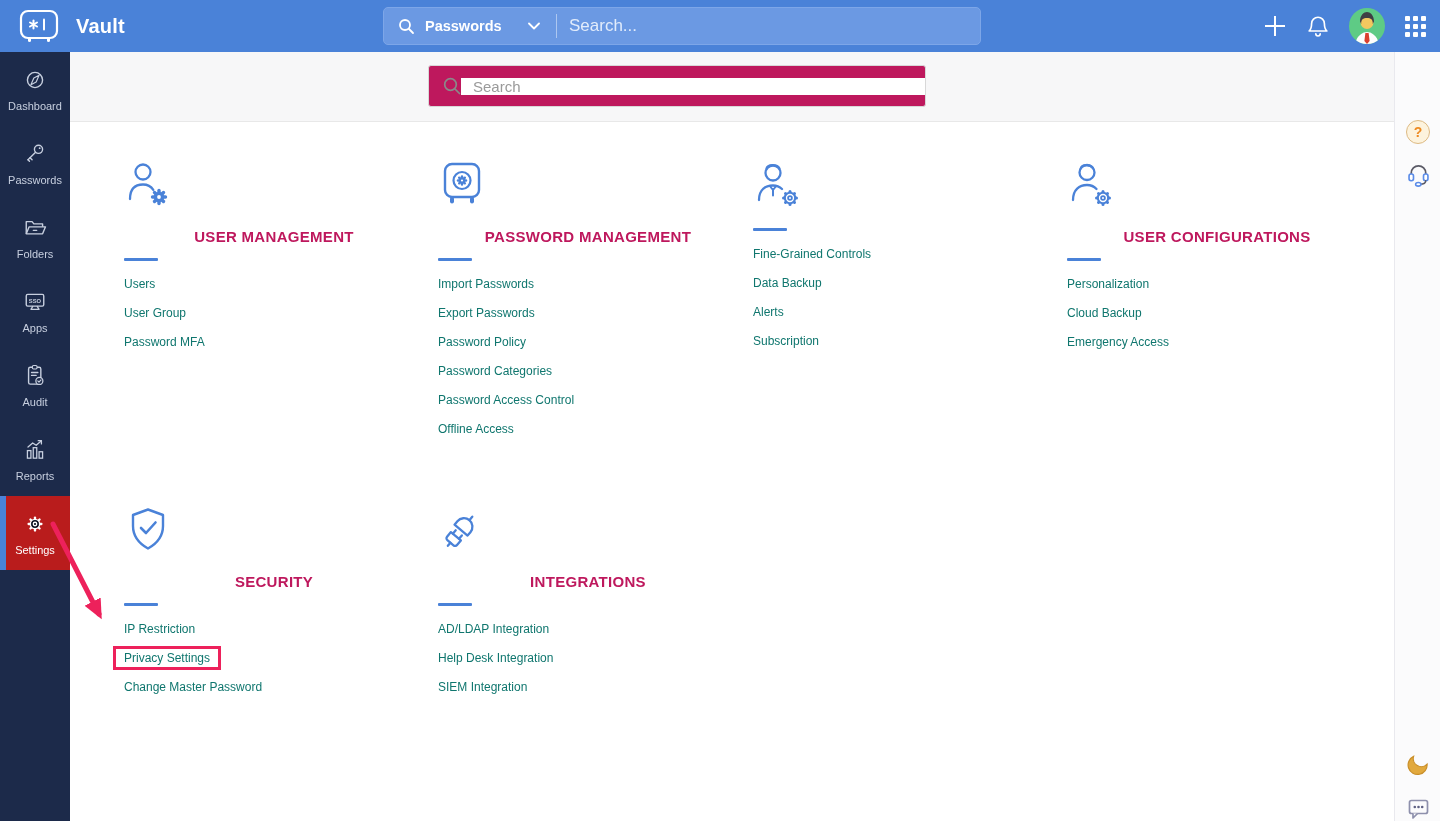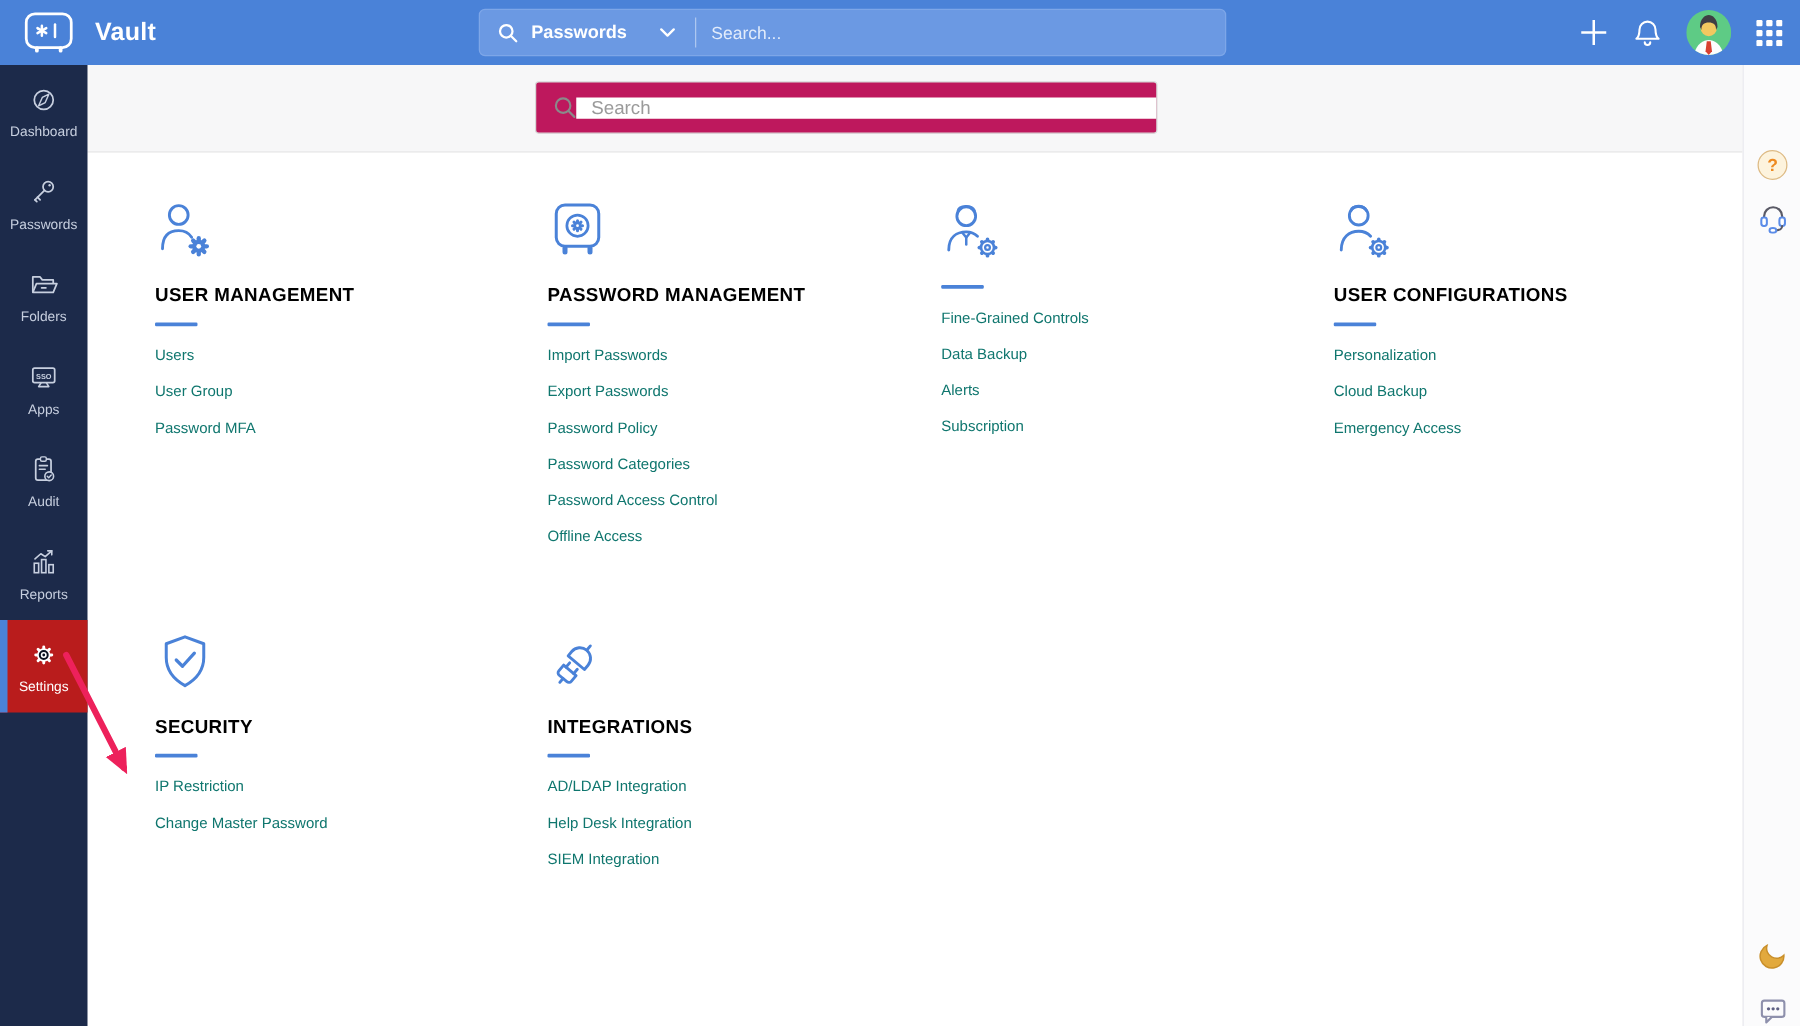--- a/index.html
+++ b/index.html
@@ -9,21 +9,21 @@
 
   
   .topbar { position:absolute; left:0; top:0; width:1440px; height:52px; background:#4a82d8; display:flex; align-items:center; z-index:5; }
   .logo-btn { display:flex; align-items:center; margin-left:18px; cursor:pointer; }
   .app-title { color:#fff; font-size:20px; font-weight:700; margin-left:16px; letter-spacing:.2px; }
   .tb-search { position:absolute; left:383px; top:7px; width:598px; height:38px; background:#6b99e3; border:1px solid #7da6e8; border-radius:5px; display:flex; align-items:center; color:#fff; }
   .tb-scope { display:flex; align-items:center; cursor:pointer; padding-left:14px; width:158px; }
   .tb-scope-label { font-size:14.5px; font-weight:700; margin-left:10px; }
   .tb-scope .chev { margin-left:auto; margin-right:2px; }
   .tb-div { width:1px; height:24px; background:rgba(255,255,255,.45); margin:0 0 0 14px; }
-  .tb-input { flex:1; background:transparent; border:none; outline:none; color:#000000; font-size:14px; padding:0 12px; font-family:inherit; }
+  .tb-input { flex:1; background:transparent; border:none; outline:none; color:#000000; font-size:17px; padding:0 12px; font-family:inherit; }
   .tb-input::placeholder { color:#e2ecfb; opacity:1; }
   .tb-right { position:absolute; right:14px; top:0; height:52px; display:flex; align-items:center; gap:20px; }
   .tb-icon { cursor:pointer; display:flex; align-items:center; }
 
   
   .sidebar { position:absolute; left:0; top:52px; width:70px; bottom:0; background:#1c2a4a; z-index:4; }
   .side-item { position:relative; width:70px; height:74px; display:flex; flex-direction:column; align-items:center; justify-content:center; cursor:pointer; }
   .side-item .lbl { font-size:11px; color:#c7cfdf; margin-top:6px; }
   .side-item.active { background:#b91c1c; }
   .side-item.active .lbl { color:#fff; }
@@ -37,21 +37,21 @@
   
   .main { position:absolute; left:70px; top:52px; right:46px; bottom:0; background:#fff; }
   .strip { position:absolute; left:0; top:0; right:0; height:70px; background:#f7f7f8; border-bottom:1px solid #e8e8e8; }
   .big-search { position:absolute; left:358px; top:13px; width:498px; height:42px; background:#be185d; border:1px solid #d8d8d8; border-radius:3px; display:flex; align-items:center; }
   .big-search input { flex:1; border:none; outline:none; font-size:15px; color:#444; padding:0 12px; font-family:inherit; }
   .big-search input::placeholder { color:#9a9a9a; opacity:1; }
   .big-search svg { margin-left:14px; }
 
   .section { position:absolute; width:300px; }
   .section .sec-icon { height:48px; margin-bottom:20px; }
-  .section h2 { font-size:15px; font-weight:700; color:#000000; letter-spacing:.3px; line-height:18px; }
+  .section h2 { font-size:15px; font-weight:700; color:#be185d; letter-spacing:.3px; line-height:18px;text-align:center; }
   .underline { width:34px; height:3px; background:#4a82d8; border-radius:1px; margin-top:12px; }
   .section ul { list-style:none; margin-top:8px; }
   .section li { height:29px; display:flex; align-items:center; overflow:visible; }
   .link { font-size:12px; color:#0f766e; cursor:pointer; white-space:nowrap; }
   .annot-box { border:3px solid #ed215b; padding:2px 8px; margin-left:-11px; }
 
   
   .annot-arrow { position:absolute; left:38px; top:514px; width:90px; height:130px; z-index:50; pointer-events:none; }
 </style>
 </head>
@@ -373,20 +373,23 @@
           <polyline points="17,23 22,28 31.5,17.5" stroke="#4a82d8" stroke-width="2.6" fill="none" stroke-linecap="round" stroke-linejoin="round"></polyline>
         </svg>
       </div>
       <h2>SECURITY</h2>
       <div class="underline"></div>
       <ul>
         <li>
             <span class="link">IP Restriction</span>
           </li>
         <li>
+            <span class="link annot-box">Privacy Settings</span>
+          </li>
+        <li>
             <span class="link">Change Master Password</span>
           </li>
       </ul>
     </section>
 
     <section class="section" style="left:368px; top:453px;">
       <div class="sec-icon">
         <svg width="48" height="48" viewBox="0 0 48 48" fill="none">
           <g transform="rotate(40 24 24)" stroke="#4a82d8" stroke-width="2.3" stroke-linecap="round" stroke-linejoin="round">
             <path d="M15.5 21 a8.5 8.5 0 0 1 17 0 v4.5 h-17 z"></path>

